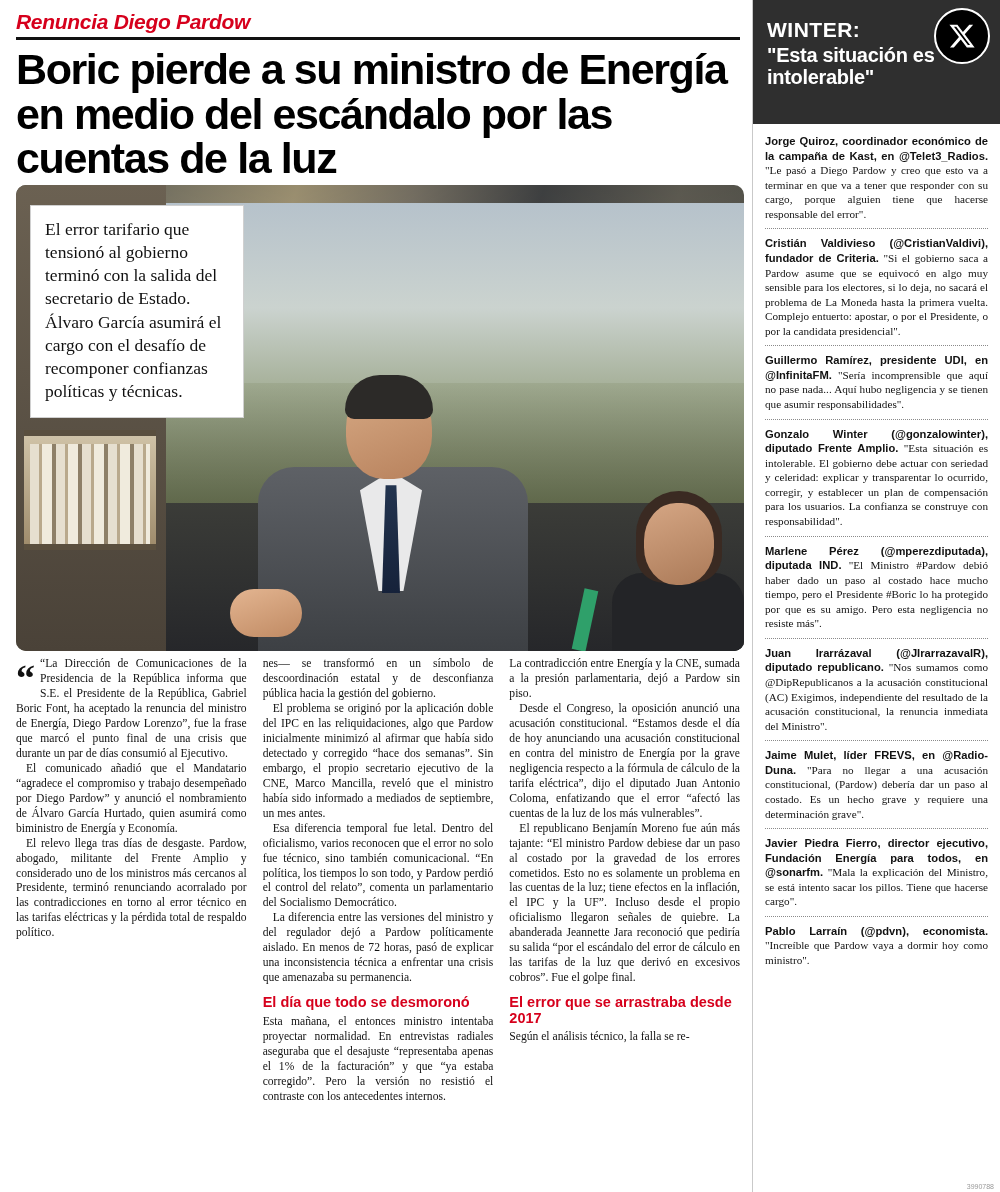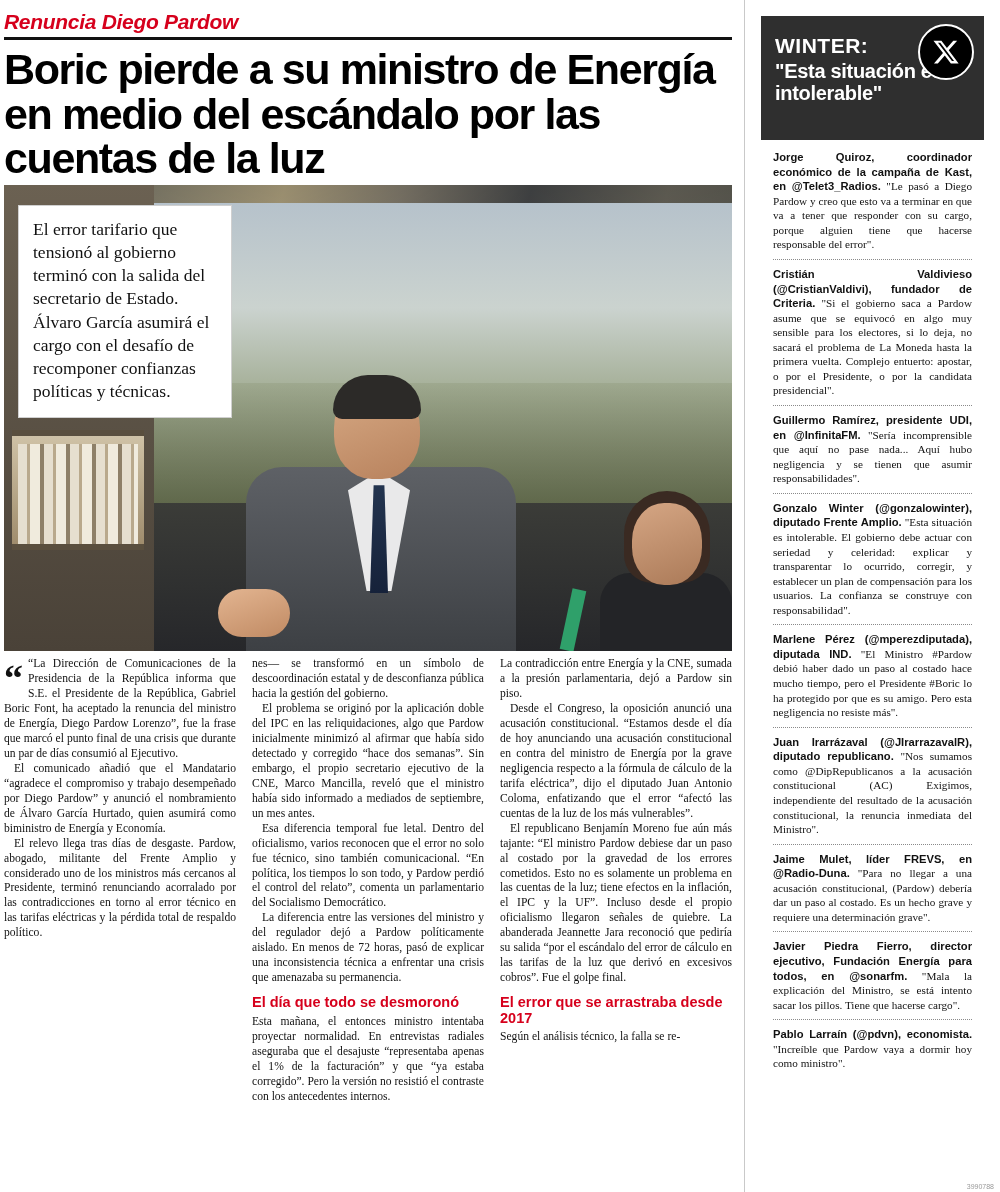--- a/index.html
+++ b/index.html
@@ -6,22 +6,22 @@
   html, body { margin:0; padding:0; }
   body {
     width:1000px; height:1192px;
     background:#ffffff;
     font-family:"Liberation Serif", serif;
     color:#111;
     position:relative;
     overflow:hidden;
   }
   .page { width:1000px; height:1192px; position:relative; display:flex; }
-  .left-col { width:752px; padding:10px 12px 0 4px; position:relative; }
-  .right-col { width:297px; border-left:1px solid #c9c9c9; padding:16px; position:relative; }
+  .left-col { width:752px; padding:10px 12px 0 16px; position:relative; }
+  .right-col { width:297px; border-left:1px solid #c9c9c9; padding:0; position:relative; }
 
   
   .kicker {
     font-family:"Liberation Sans", sans-serif;
     font-weight:bold;
     font-style:italic;
     font-size:21px;
     color:#d6001c;
     letter-spacing:-0.3px;
     border-bottom:3px solid #111;
@@ -34,21 +34,21 @@
     font-family:"Liberation Sans", sans-serif;
     font-weight:bold;
     font-size:43px;
     line-height:1.04;
     letter-spacing:-1.4px;
     margin:0 0 4px 0;
     color:#000;
   }
 
   
-  .photo-wrap { position:relative; width:728px; height:466px; margin-bottom:6px; overflow:hidden; }
+  .photo-wrap { position:relative; width:728px; height:466px; margin-bottom:6px; overflow:hidden;border-radius:10px; }
   .photo {
     position:absolute; inset:0;
     background:
       linear-gradient(to bottom, rgba(0,0,0,0.18), rgba(0,0,0,0.05) 30%, rgba(0,0,0,0.28)),
       linear-gradient(105deg,#6d6a5e 0%, #8f8a76 18%, #b9ab86 33%, #8a8374 47%, #4a4c4d 62%, #6e6b60 78%, #55564f 100%);
   }
   
   .ph-wall-left { position:absolute; left:0; top:0; width:150px; height:466px;
      background:linear-gradient(180deg,#6b6152,#4a4238); }
   .ph-shelf { position:absolute; left:8px; top:245px; width:132px; height:120px;

